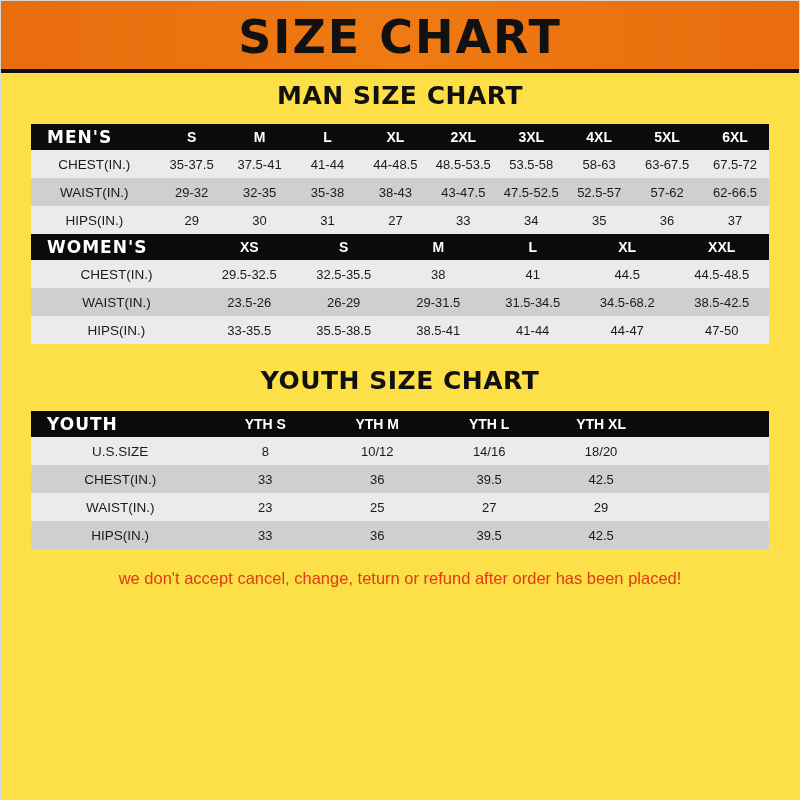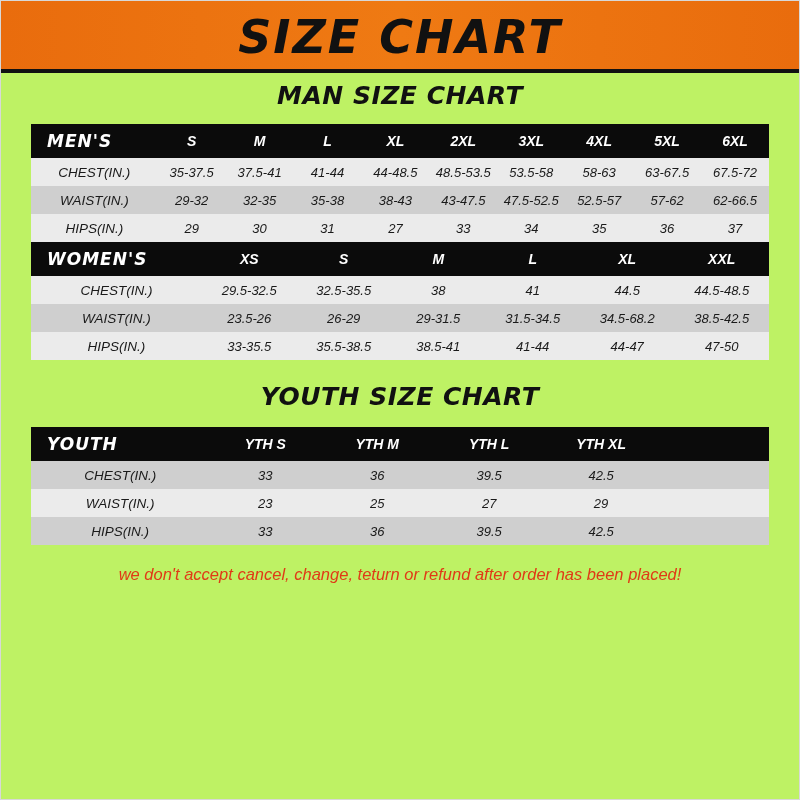--- a/index.html
+++ b/index.html
@@ -10,24 +10,23 @@
     width: 800px;
     height: 800px;
     background: #ffffff;
     font-family: "Liberation Sans", sans-serif;
     overflow: hidden;
   }
   .page {
     position: relative;
     width: 800px;
     height: 800px;
-    background: #bef264;
+    background: #fde047;
     box-sizing: border-box;
     border: 1px solid #d8d8d8;
-    font-style: italic;
   }
   
   .banner {
     height: 72px;
     background: #eb6f10;
     background: linear-gradient(90deg, #e96c0d 0%, #ef7a13 50%, #e96c0d 100%);
     display: flex;
     align-items: center;
     justify-content: center;
     position: relative;
@@ -79,21 +78,21 @@
     font-size: 13px;
     color: #1a1a1a;
     font-family: "Liberation Sans", sans-serif;
     white-space: nowrap;
     overflow: hidden;
   }
   table.size-table thead th {
     background: #0b0b0b;
     color: #ffffff;
     font-weight: bold;
-    height: 34px;
+    height: 26px;
     font-size: 14px;
   }
   table.size-table thead th.first-col {
     text-align: left;
     padding-left: 16px;
     font-family: "DejaVu Sans", sans-serif;
     font-size: 17px;
     letter-spacing: 1px;
   }
   table.size-table tbody td.first-col {
@@ -248,20 +247,28 @@
         <tr>
           <th class="first-col" style="width:22%">YOUTH</th>
           <th>YTH S</th>
           <th>YTH M</th>
           <th>YTH L</th>
           <th>YTH XL</th>
           <th></th>
         </tr>
       </thead>
       <tbody>
+        <tr class="row-light">
+          <td class="first-col">U.S.SIZE</td>
+          <td>8</td>
+          <td>10/12</td>
+          <td>14/16</td>
+          <td>18/20</td>
+          <td></td>
+        </tr>
         <tr class="row-dark">
           <td class="first-col">CHEST(IN.)</td>
           <td>33</td>
           <td>36</td>
           <td>39.5</td>
           <td>42.5</td>
           <td></td>
         </tr>
         <tr class="row-light">
           <td class="first-col">WAIST(IN.)</td>

